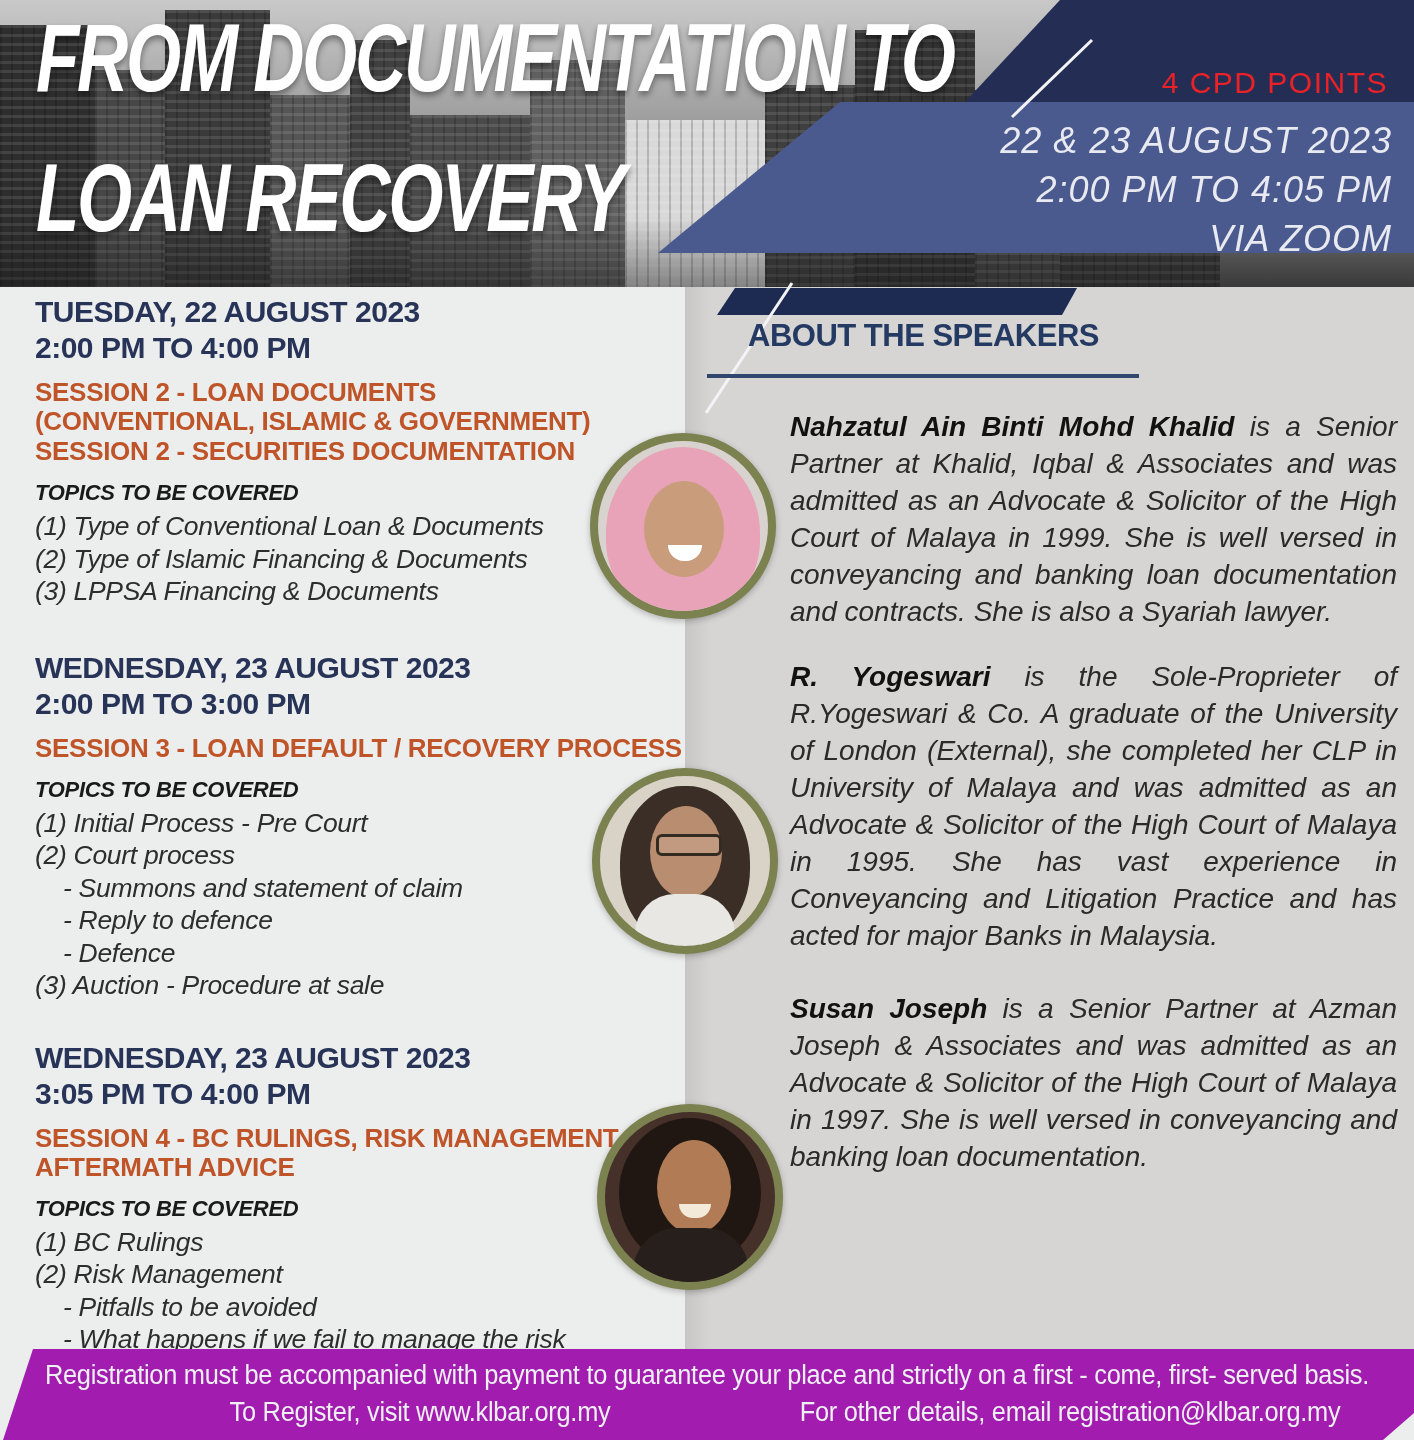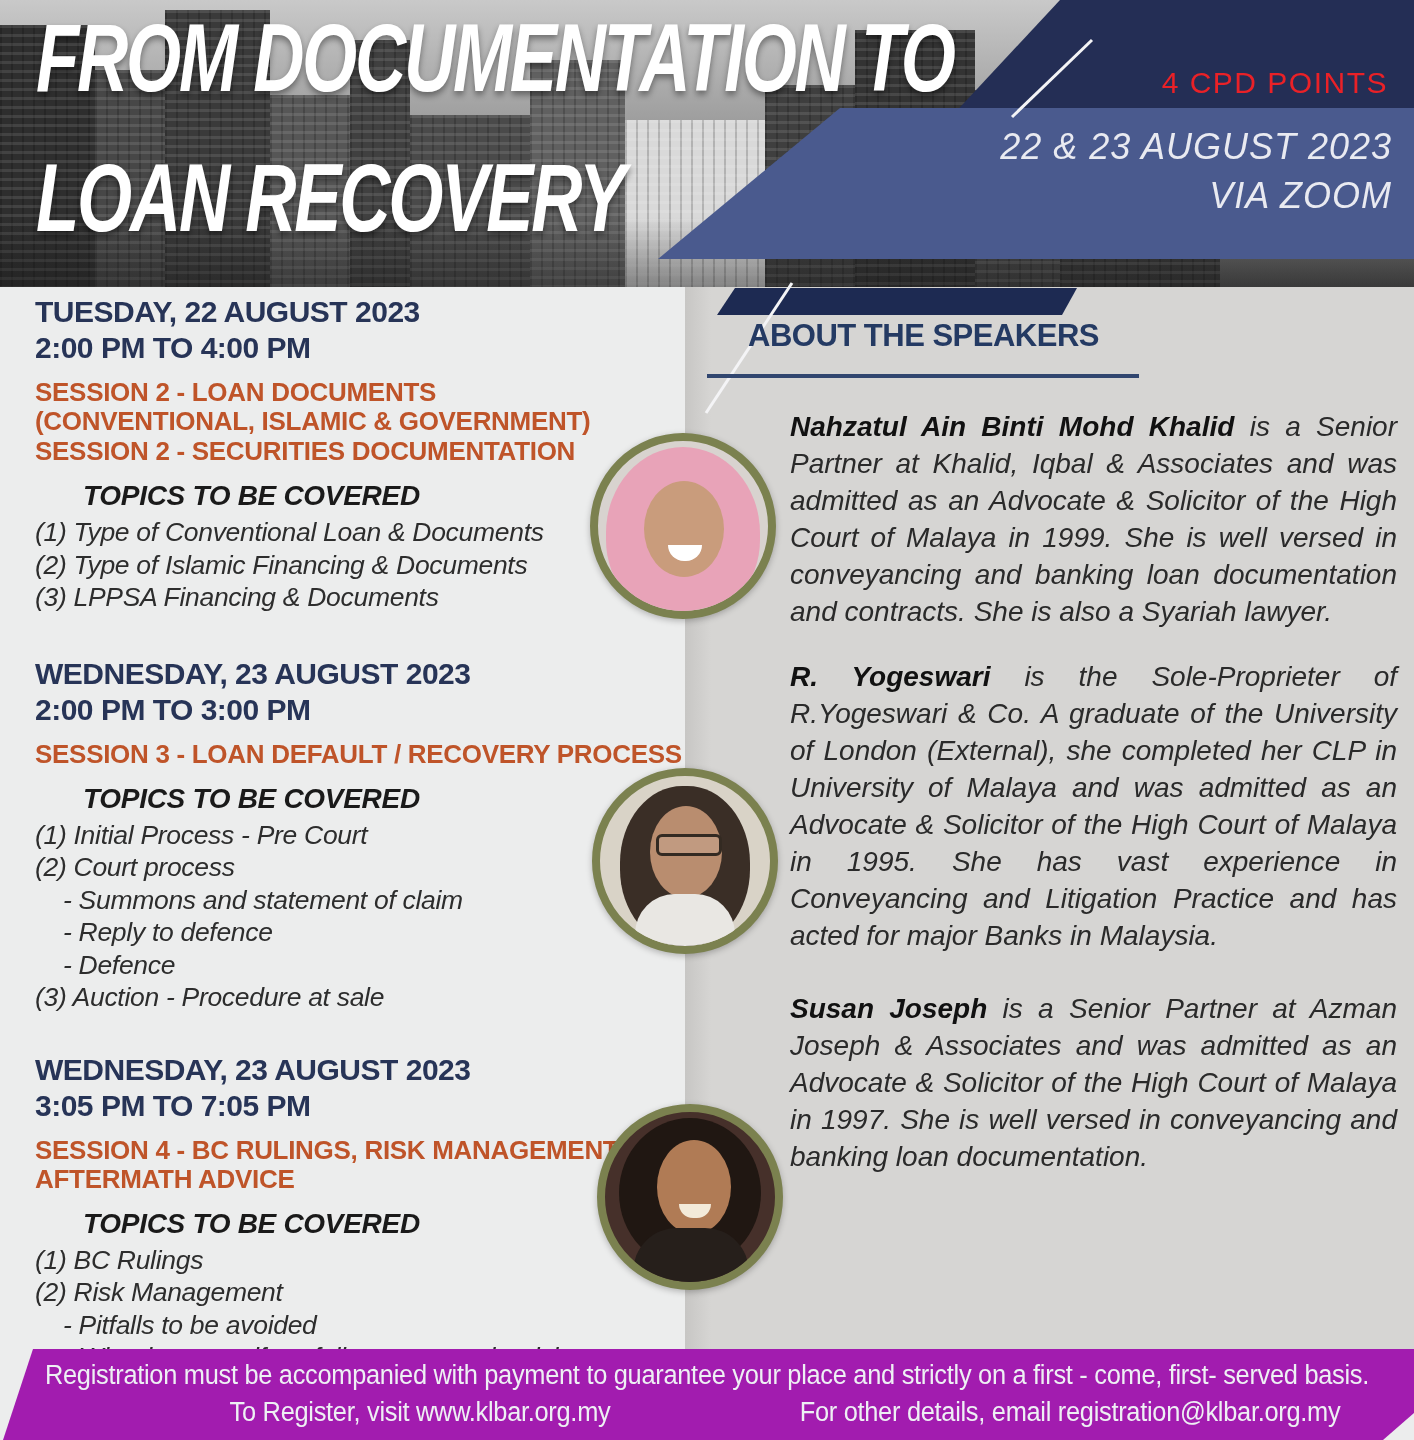--- a/index.html
+++ b/index.html
@@ -14,21 +14,21 @@
     background:linear-gradient(180deg,#c9c9c9 0%,#a5a5a5 35%,#7d7d7d 75%,#555 100%);}
   .building{position:absolute;bottom:0;
     background-image:
       repeating-linear-gradient(180deg, rgba(255,255,255,.10) 0 3px, rgba(0,0,0,0) 3px 9px),
       repeating-linear-gradient(90deg, rgba(0,0,0,.18) 0 2px, rgba(0,0,0,0) 2px 11px);
   }
   .header .haze{position:absolute;left:0;bottom:0;width:100%;height:70px;
     background:linear-gradient(180deg,rgba(30,30,30,0) 0%,rgba(25,25,25,.45) 100%);}
   .navy-corner{position:absolute;left:940px;top:0;width:474px;height:118px;background:#242e55;
     clip-path:polygon(120px 0,100% 0,100% 100%,10px 100%);}
-  .blue-band{position:absolute;left:650px;top:108px;width:764px;height:151px;background:#4a5a8e;
+  .blue-band{position:absolute;left:650px;top:102px;width:764px;height:151px;background:#4a5a8e;
     clip-path:polygon(190px 0,100% 0,100% 100%,8px 100%);}
   .band-text{position:absolute;right:22px;top:14px;text-align:right;color:#e9eaf1;
     font-style:italic;font-size:36px;line-height:49px;letter-spacing:1px;}
   .cpd{position:absolute;right:26px;top:66px;color:#ea2127;font-size:30px;letter-spacing:1.5px;}
   .big-title{position:absolute;color:#ffffff;font-weight:700;font-style:italic;
     font-size:97px;letter-spacing:-3px;transform:scaleX(.73);transform-origin:left top;
     white-space:nowrap;text-shadow:0 4px 7px rgba(0,0,0,.4);}
   .title1{left:36px;top:2px;}
   .title2{left:36px;top:142px;}
   
@@ -36,21 +36,21 @@
     background:linear-gradient(90deg,#c7c6c4 0,#d6d5d3 26px);}
   .navy-strip{position:absolute;left:717px;top:288px;width:360px;height:27px;background:#1d2a52;
     clip-path:polygon(18px 0,100% 0,calc(100% - 15px) 100%,0 100%);}
   svg.deco{position:absolute;left:0;top:0;pointer-events:none;}
   
   .left-content{position:absolute;left:35px;top:294px;width:648px;}
   .day-head{color:#273457;font-weight:700;font-size:30px;line-height:36px;letter-spacing:-.5px;}
   .session{color:#bf5429;font-weight:700;font-size:26px;line-height:29px;letter-spacing:-.3px;margin-top:12px;}
   .session.single{white-space:nowrap;}
   .session + .session{margin-top:1px;}
-  .topics-label{color:#1a1a1a;font-weight:700;font-style:italic;font-size:28px;margin-top:14px;letter-spacing:-.3px;margin-left:48px;}
+  .topics-label{color:#1a1a1a;font-weight:700;font-style:italic;font-size:22px;margin-top:14px;letter-spacing:-.3px;}
   .topic{color:#2d2d2d;font-style:italic;font-size:26.5px;line-height:32.5px;letter-spacing:-.3px;}
   .topics{margin-top:4px;}
   .topic.sub{padding-left:28px;}
   .block2{margin-top:42px;}
   .block3{margin-top:38px;}
   
   .right-content{position:absolute;left:700px;top:318px;width:700px;}
   .about-head{color:#243a63;font-weight:700;font-size:31px;letter-spacing:-.5px;margin-left:48px;}
   .about-rule{height:4px;width:432px;background:#31466f;margin:20px 0 0 7px;}
   .bios{margin-left:90px;width:607px;}
@@ -105,20 +105,21 @@
       <div class="building" style="left:765px;width:90px;height:202px;background-color:#3f3f3f;"></div>
       <div class="building" style="left:855px;width:120px;height:257px;background-color:#333333;"></div>
       <div class="building" style="left:975px;width:90px;height:197px;background-color:#454545;"></div>
       <div class="building" style="left:1060px;width:160px;height:232px;background-color:#383838;"></div>
       <div class="haze"></div>
     </div>
     <div class="navy-corner"></div>
     <div class="blue-band">
       <div class="band-text">
         <div>22 &amp; 23 AUGUST 2023</div>
+        <div>2:00 PM TO 4:05 PM</div>
         <div>VIA ZOOM</div>
       </div>
     </div>
     <div class="cpd">4 CPD POINTS</div>
     <div class="big-title title1">FROM DOCUMENTATION TO</div>
     <div class="big-title title2">LOAN RECOVERY</div>
   </div>
 
   <div class="right-col-bg"></div>
   <div class="navy-strip"></div>
@@ -155,21 +156,21 @@
         <div class="topic">(2) Court process</div>
         <div class="topic sub">- Summons and statement of claim</div>
         <div class="topic sub">- Reply to defence</div>
         <div class="topic sub">- Defence</div>
         <div class="topic">(3) Auction - Procedure at sale</div>
       </div>
     </div>
 
     <div class="block3">
       <div class="day-head">WEDNESDAY, 23 AUGUST 2023</div>
-      <div class="day-head">3:05 PM TO 7:05 PM</div>
+      <div class="day-head">3:05 PM TO 4:00 PM</div>
       <div class="session">
         <div>SESSION 4 - BC RULINGS, RISK MANAGEMENT &amp;</div>
         <div>AFTERMATH ADVICE</div>
       </div>
       <div class="topics-label">TOPICS TO BE COVERED</div>
       <div class="topics">
         <div class="topic">(1) BC Rulings</div>
         <div class="topic">(2) Risk Management</div>
         <div class="topic sub">- Pitfalls to be avoided</div>
         <div class="topic sub">- What happens if we fail to manage the risk</div>

